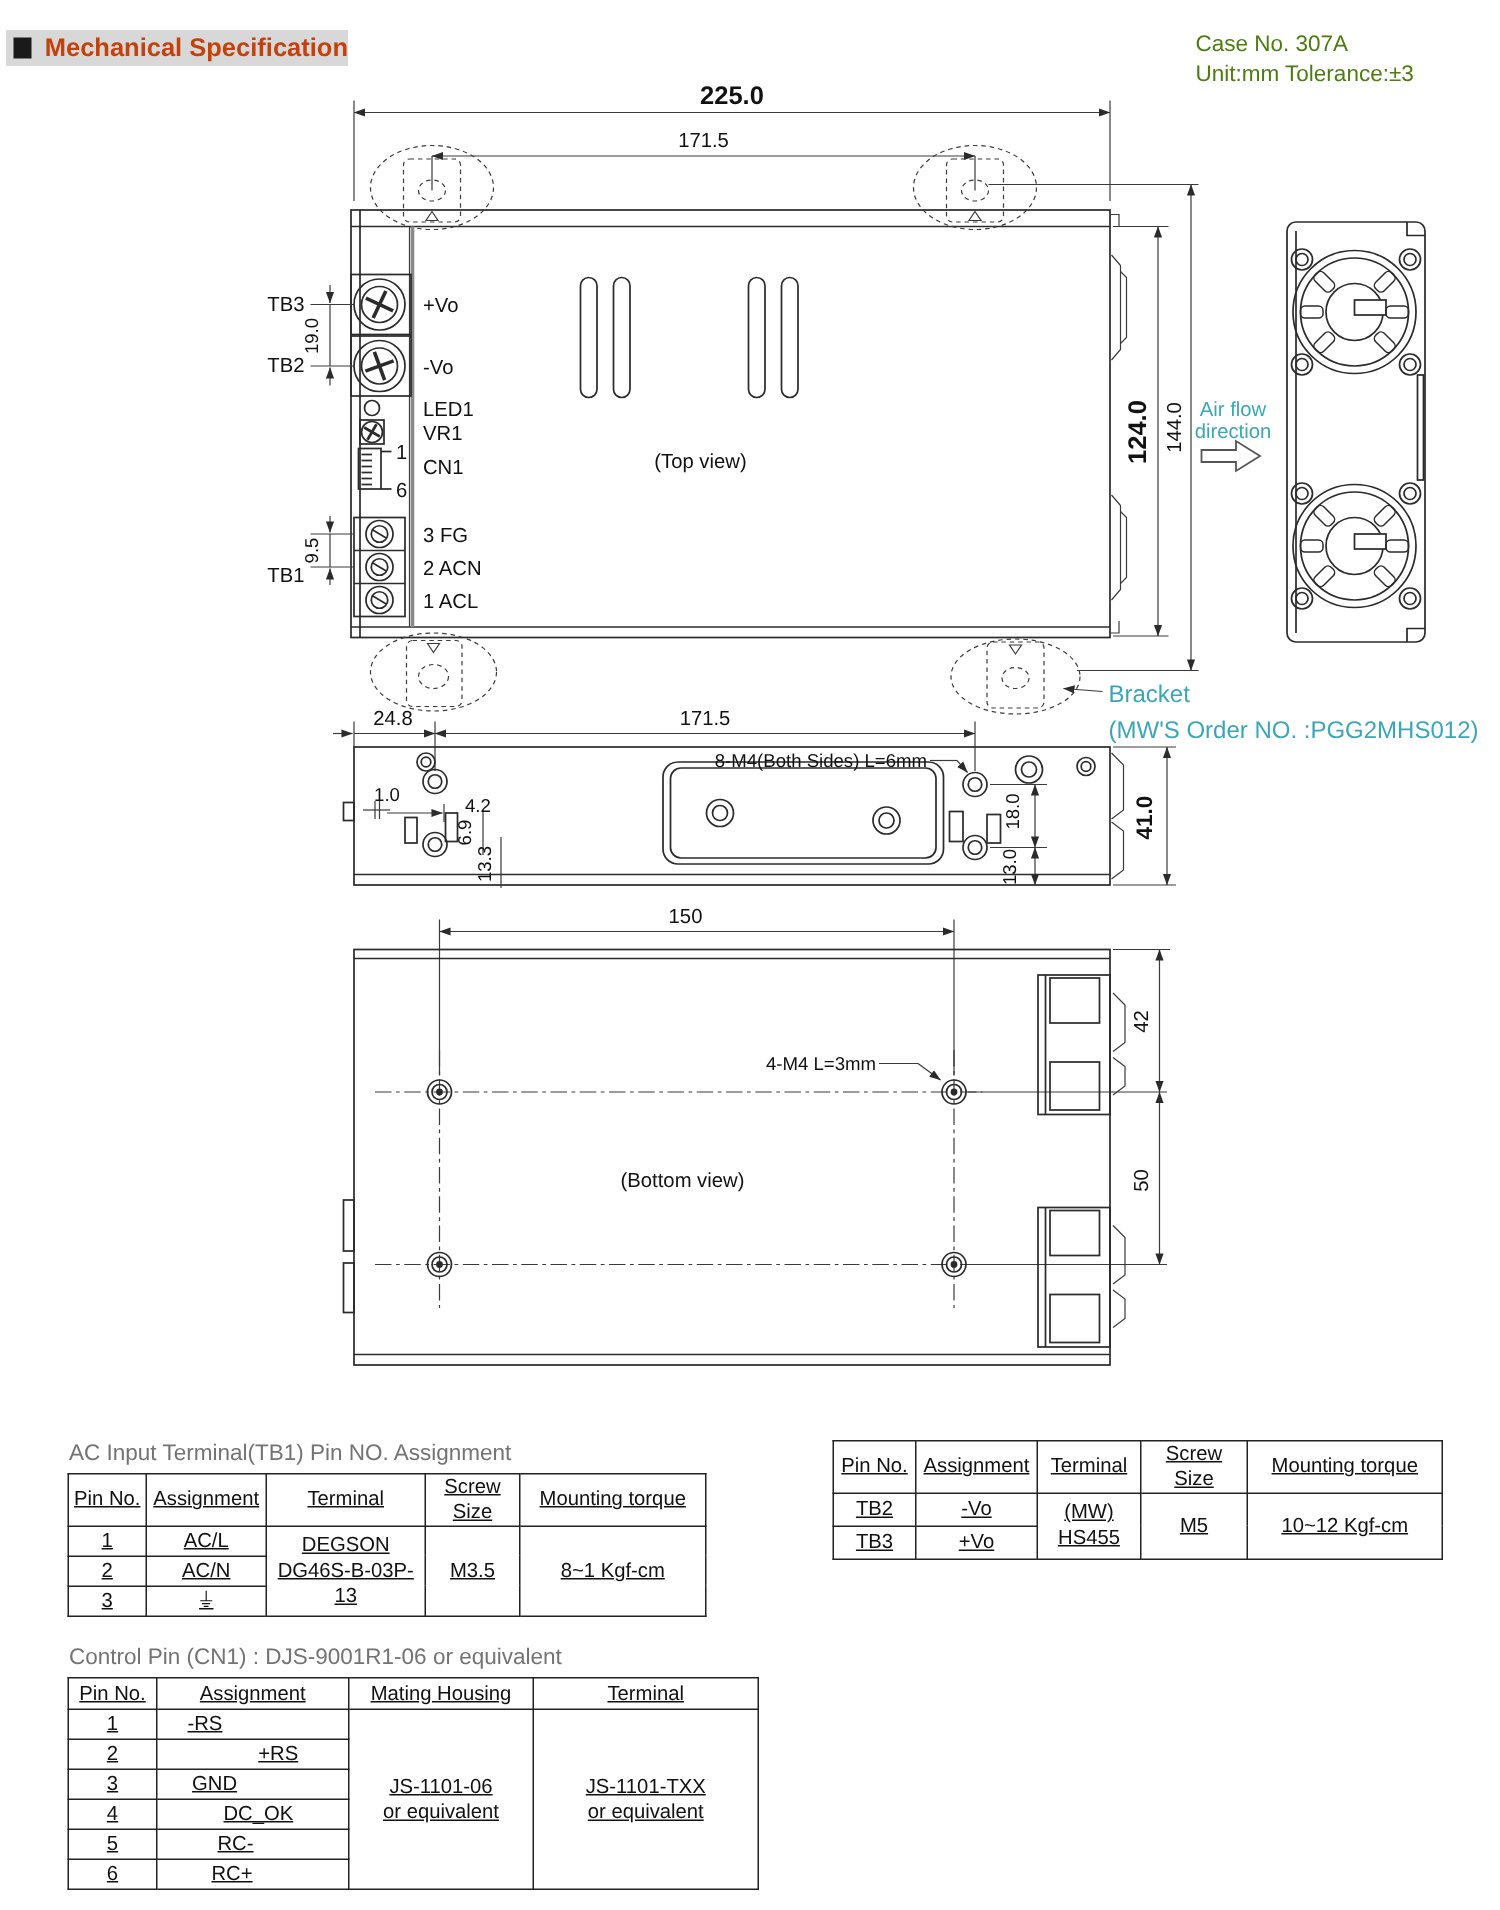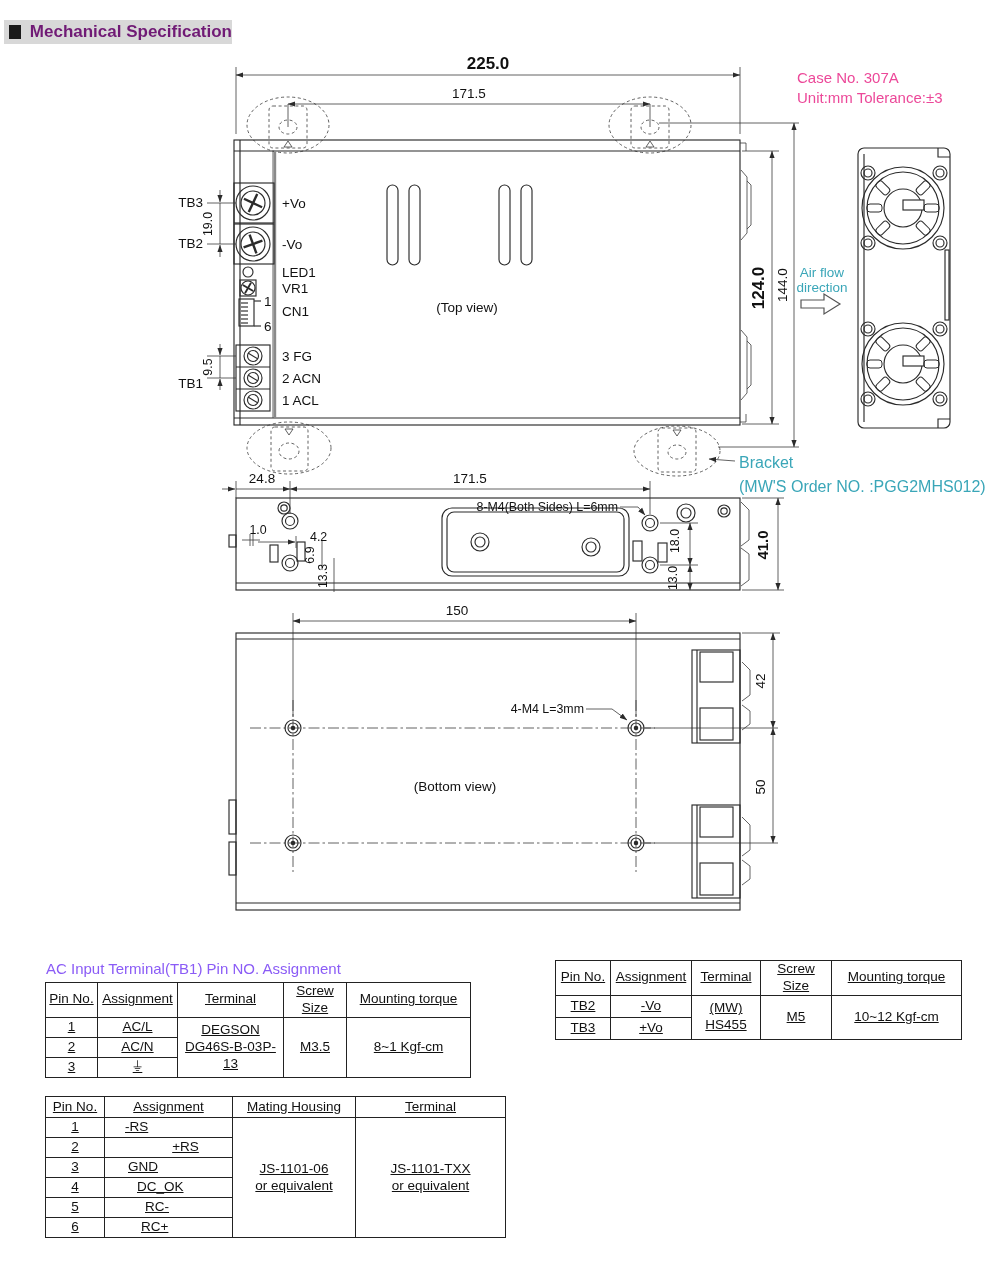--- a/index.html
+++ b/index.html
@@ -1,38 +1,38 @@
 <!DOCTYPE html>
 <html><head>
 <meta charset="utf-8">
 <style>
   html,body{margin:0;padding:0;background:#fff;}
   body{width:1000px;height:1273px;position:relative;font-family:"Liberation Sans","DejaVu Sans",sans-serif;color:#111;}
   .abs{position:absolute;}
   
   #titlebar{left:4px;top:20px;width:228px;height:24px;background:#d8d8d8;display:flex;align-items:center;}
   #titlebar .sq{width:14px;height:14px;background:#1a1a1a;margin:0 9px 0 5px;}
-  #titlebar .tt{font-size:17px;font-weight:bold;color:#701a75;white-space:nowrap;}
-  #caseinfo{left:797px;top:20px;font-size:15px;line-height:20px;color:#ec4899;margin-top:48px;}
+  #titlebar .tt{font-size:17px;font-weight:bold;color:#c2410c;white-space:nowrap;}
+  #caseinfo{left:797px;top:20px;font-size:15px;line-height:20px;color:#4d7c0f;}
   
   svg text{font-family:"Liberation Sans","DejaVu Sans",sans-serif;fill:#111;stroke:none;font-size:13.5px;}
   .ln{stroke:#2b2b2b;fill:none;stroke-width:1.15;}
   .lt{stroke:#3a3a3a;fill:none;stroke-width:0.8;}
   .dash{stroke-dasharray:3,2.6;}
   .dadot{stroke-dasharray:11,3,2.5,3;}
   .gray{stroke:#8a8a8a;stroke-width:2.4;}
   .tb{font-weight:bold;}
   .t17{font-size:17px;}
   .t15{font-size:15px;}
   .t12{font-size:12.4px;}
   .teal{fill:#3aa6b8;}
   .t16{font-size:16px;}
   
   .tblwrap{font-size:13.5px;}
-  .tbltitle{font-size:15px;margin:0 0 5px 1px;color:#8b5cf6;white-space:nowrap;}
+  .tbltitle{font-size:15px;margin:0 0 5px 1px;color:#737373;white-space:nowrap;}
   table{border-collapse:collapse;table-layout:fixed;text-decoration:underline;}
   td,th{border:1px solid #222;text-align:center;vertical-align:middle;padding:0 2px;font-weight:normal;line-height:1.25;}
   th{height:20px;}
   td{height:19px;}
 </style>
 </head>
 <body>
 
 <div id="titlebar" class="abs">
   <span class="sq"></span>
@@ -516,20 +516,21 @@
     </tr>
     <tr>
       <td style="height:21px">TB3</td>
       <td>+Vo</td>
     </tr>
   </tbody>
     </table>
 </div>
 
 <div class="abs tblwrap" style="left:45px;top:1096px">
+  <div class="tbltitle">Control Pin (CN1) : DJS-9001R1-06 or equivalent</div>
   <table>
     <colgroup>
         <col style="width:59px">
         <col style="width:128px">
         <col style="width:123px">
         <col style="width:150px">
       </colgroup>
     <tbody>
         <tr>
       <th>Pin No.</th>
@@ -552,21 +553,21 @@
     <tr>
       <td>2</td>
       <td style="text-align:center;padding-left:36px">+RS</td>
     </tr>
     <tr>
       <td>3</td>
       <td style="text-align:left;padding-left:23px">GND</td>
     </tr>
     <tr>
       <td>4</td>
-      <td style="text-align:left;padding-left:32px">DC_OK</td>
+      <td style="text-align:left;padding-left:44px">DC_OK</td>
     </tr>
     <tr>
       <td>5</td>
       <td style="text-align:left;padding-left:40px">RC-</td>
     </tr>
     <tr>
       <td>6</td>
       <td style="text-align:left;padding-left:36px">RC+</td>
     </tr>
   </tbody>

